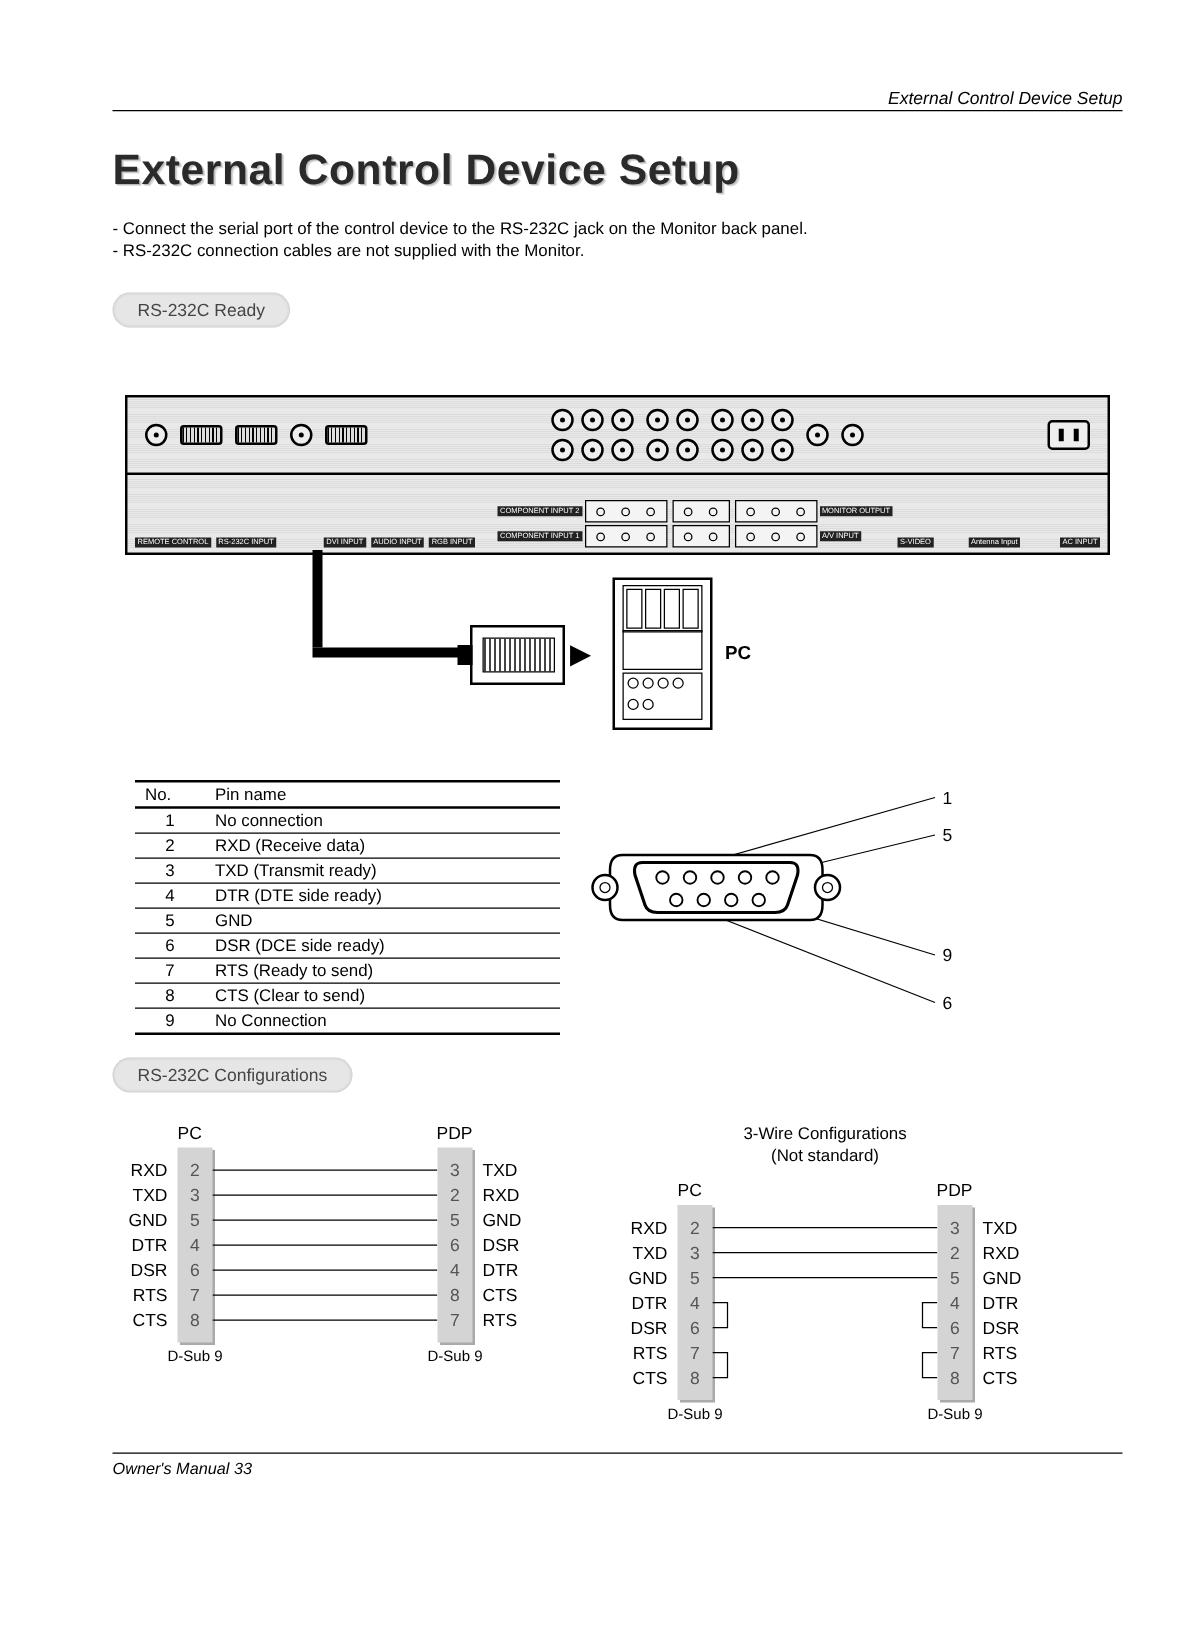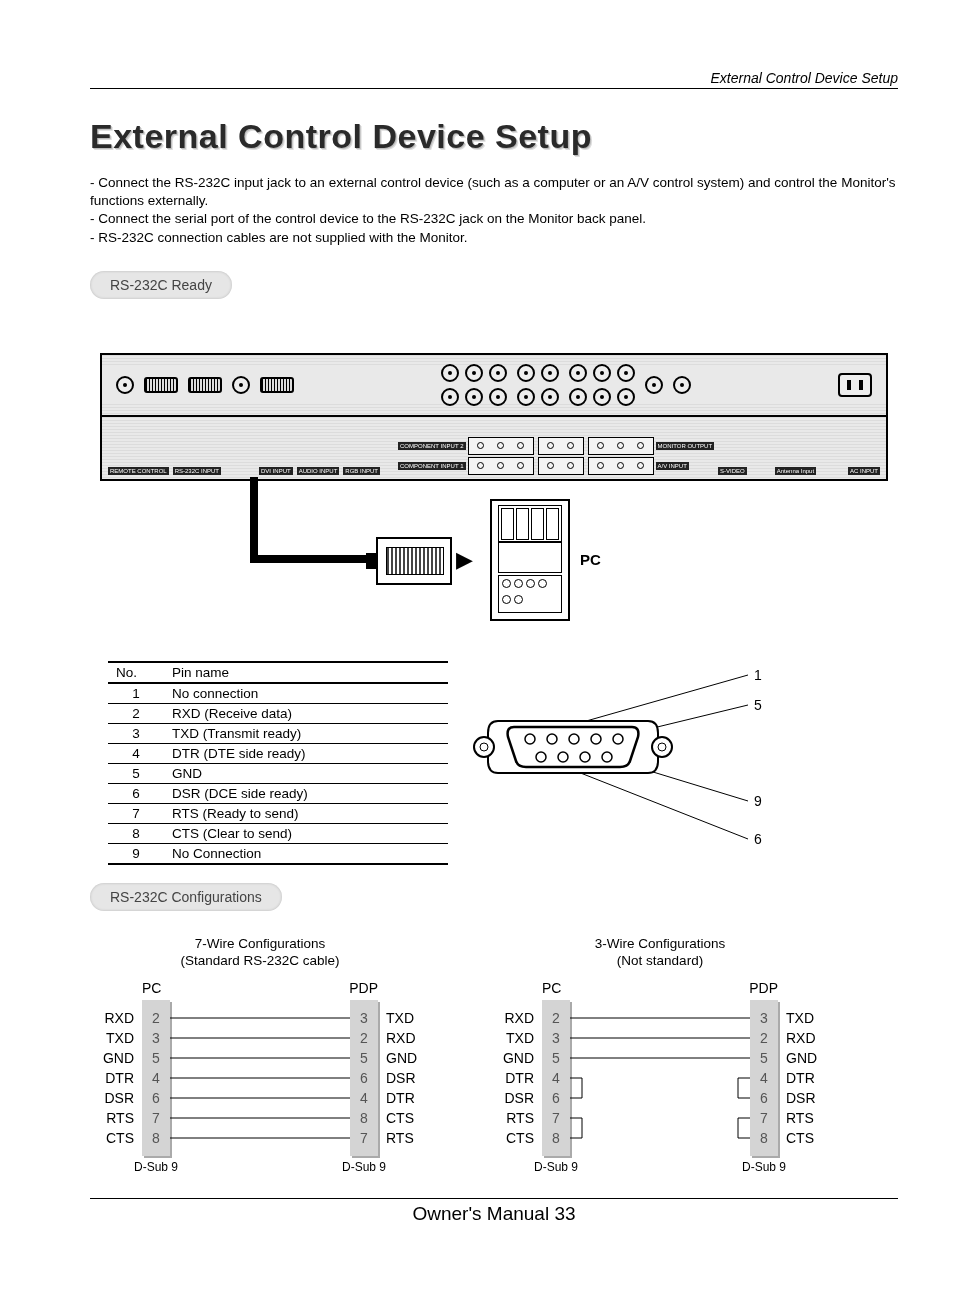--- a/index.html
+++ b/index.html
@@ -144,33 +144,32 @@
     font-size:14px;line-height:20px;text-align:center;color:#555;
     box-shadow:2px 2px 0 #aaa;
   }
   .numcol.left{left:52px}
   .numcol.right{right:52px}
   .sublab{position:absolute;top:160px;font-size:12px;width:60px;text-align:center}
   .sublab.left{left:36px}.sublab.right{right:36px}
   .wiring svg{position:absolute;left:80px;top:8px}
   .footer{
     border-top:1px solid #000;margin-top:30px;padding-top:4px;
-    text-align:center;font-size:19px;
+    text-align:left;font-style:italic;font-size:13px;
   }
 </style>
 </head>
 <body>
 
 <div class="page">
   <div class="topbar">External Control Device Setup</div>
 
   <h1 class="title">External Control Device Setup</h1>
 
   <ul class="notes">
-    <li>Connect the RS-232C input jack to an external control device (such as a computer or an A/V control system) and control the Monitor's functions externally.</li>
     <li>Connect the serial port of the control device to the RS-232C jack on the Monitor back panel.</li>
     <li>RS-232C connection cables are not supplied with the Monitor.</li>
   </ul>
 
   <span class="pill">RS-232C Ready</span>
 
   <div class="panel-wrap">
     <div class="panel">
       <span class="jack"></span>
       <span class="dsub-small"></span>
@@ -404,24 +403,20 @@
       <div style="position:absolute;left:306px;top:170px;font-size:14px">6</div>
     </div>
   </div>
 
   <br>
   <span class="pill">RS-232C Configurations</span>
 
   <div class="cfg-zone">
 
     <div class="cfg">
-      <div class="cfg-title">
-        <span>7-Wire Configurations</span><br>
-        <span>(Standard RS-232C cable)</span>
-      </div>
       <div class="cfg-heads">
         <span>PC</span>
         <span>PDP</span>
       </div>
       <div class="wiring">
         <div class="col-names left" id="sev-ln">RXD<br>TXD<br>GND<br>DTR<br>DSR<br>RTS<br>CTS<br></div>
         <div class="numcol left" id="sev-lnum">2<br>3<br>5<br>4<br>6<br>7<br>8<br></div>
         <svg width="180" height="144">
           <line x1="0" y1="10" x2="180" y2="10" stroke="#000"></line>
           <line x1="0" y1="30" x2="180" y2="30" stroke="#000"></line>

